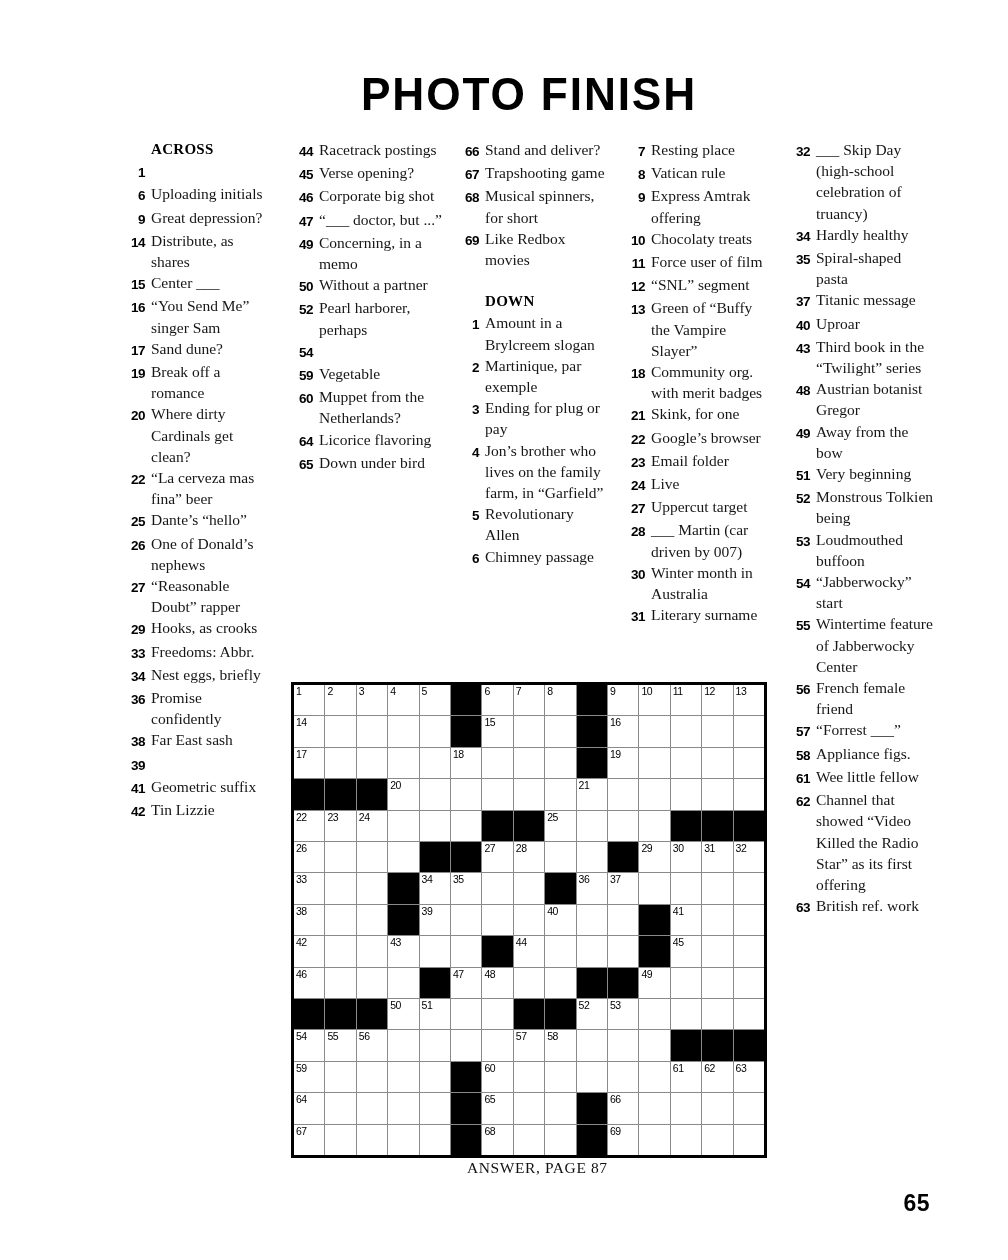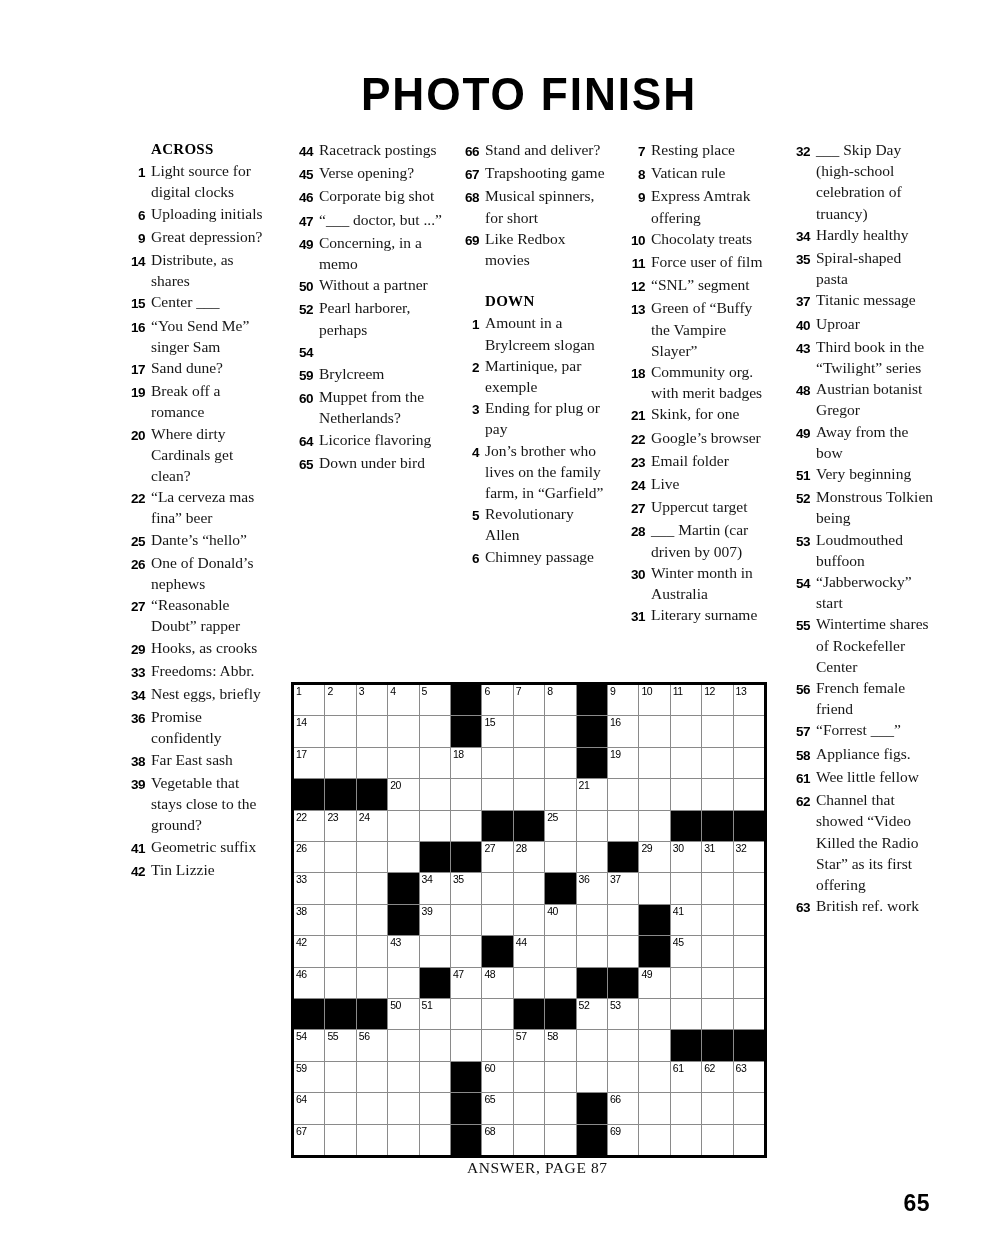--- a/index.html
+++ b/index.html
@@ -56,21 +56,20 @@
 </style>
 </head>
 <body>
 
 <div class="title">PHOTO FINISH</div>
 
 <div class="col col1">
     <div class="chead">ACROSS</div>
     <div class="clue">
       <span class="cnum">1</span>
-      <span class="ctext">Light source for digital clocks</span>
     </div>
     <div class="clue">
       <span class="cnum">6</span>
       <span class="ctext">Uploading initials</span>
     </div>
     <div class="clue">
       <span class="cnum">9</span>
       <span class="ctext">Great depression?</span>
     </div>
     <div class="clue">
@@ -128,21 +127,20 @@
     <div class="clue">
       <span class="cnum">36</span>
       <span class="ctext">Promise confidently</span>
     </div>
     <div class="clue">
       <span class="cnum">38</span>
       <span class="ctext">Far East sash</span>
     </div>
     <div class="clue">
       <span class="cnum">39</span>
-      <span class="ctext">Vegetable that stays close to the ground?</span>
     </div>
     <div class="clue">
       <span class="cnum">41</span>
       <span class="ctext">Geometric suffix</span>
     </div>
     <div class="clue">
       <span class="cnum">42</span>
       <span class="ctext">Tin Lizzie</span>
     </div>
   </div>
@@ -173,21 +171,21 @@
     </div>
     <div class="clue">
       <span class="cnum">52</span>
       <span class="ctext">Pearl harborer, perhaps</span>
     </div>
     <div class="clue">
       <span class="cnum">54</span>
     </div>
     <div class="clue">
       <span class="cnum">59</span>
-      <span class="ctext">Brylcreem</span>
+      <span class="ctext">Vegetable</span>
     </div>
     <div class="clue">
       <span class="cnum">60</span>
       <span class="ctext">Muppet from the Netherlands?</span>
     </div>
     <div class="clue">
       <span class="cnum">64</span>
       <span class="ctext">Licorice flavoring</span>
     </div>
     <div class="clue">
@@ -348,21 +346,21 @@
     <div class="clue">
       <span class="cnum">53</span>
       <span class="ctext">Loudmouthed buffoon</span>
     </div>
     <div class="clue">
       <span class="cnum">54</span>
       <span class="ctext">“Jabberwocky” start</span>
     </div>
     <div class="clue">
       <span class="cnum">55</span>
-      <span class="ctext">Wintertime shares of Rockefeller Center</span>
+      <span class="ctext">Wintertime feature of Jabberwocky Center</span>
     </div>
     <div class="clue">
       <span class="cnum">56</span>
       <span class="ctext">French female friend</span>
     </div>
     <div class="clue">
       <span class="cnum">57</span>
       <span class="ctext">“Forrest ___”</span>
     </div>
     <div class="clue">

